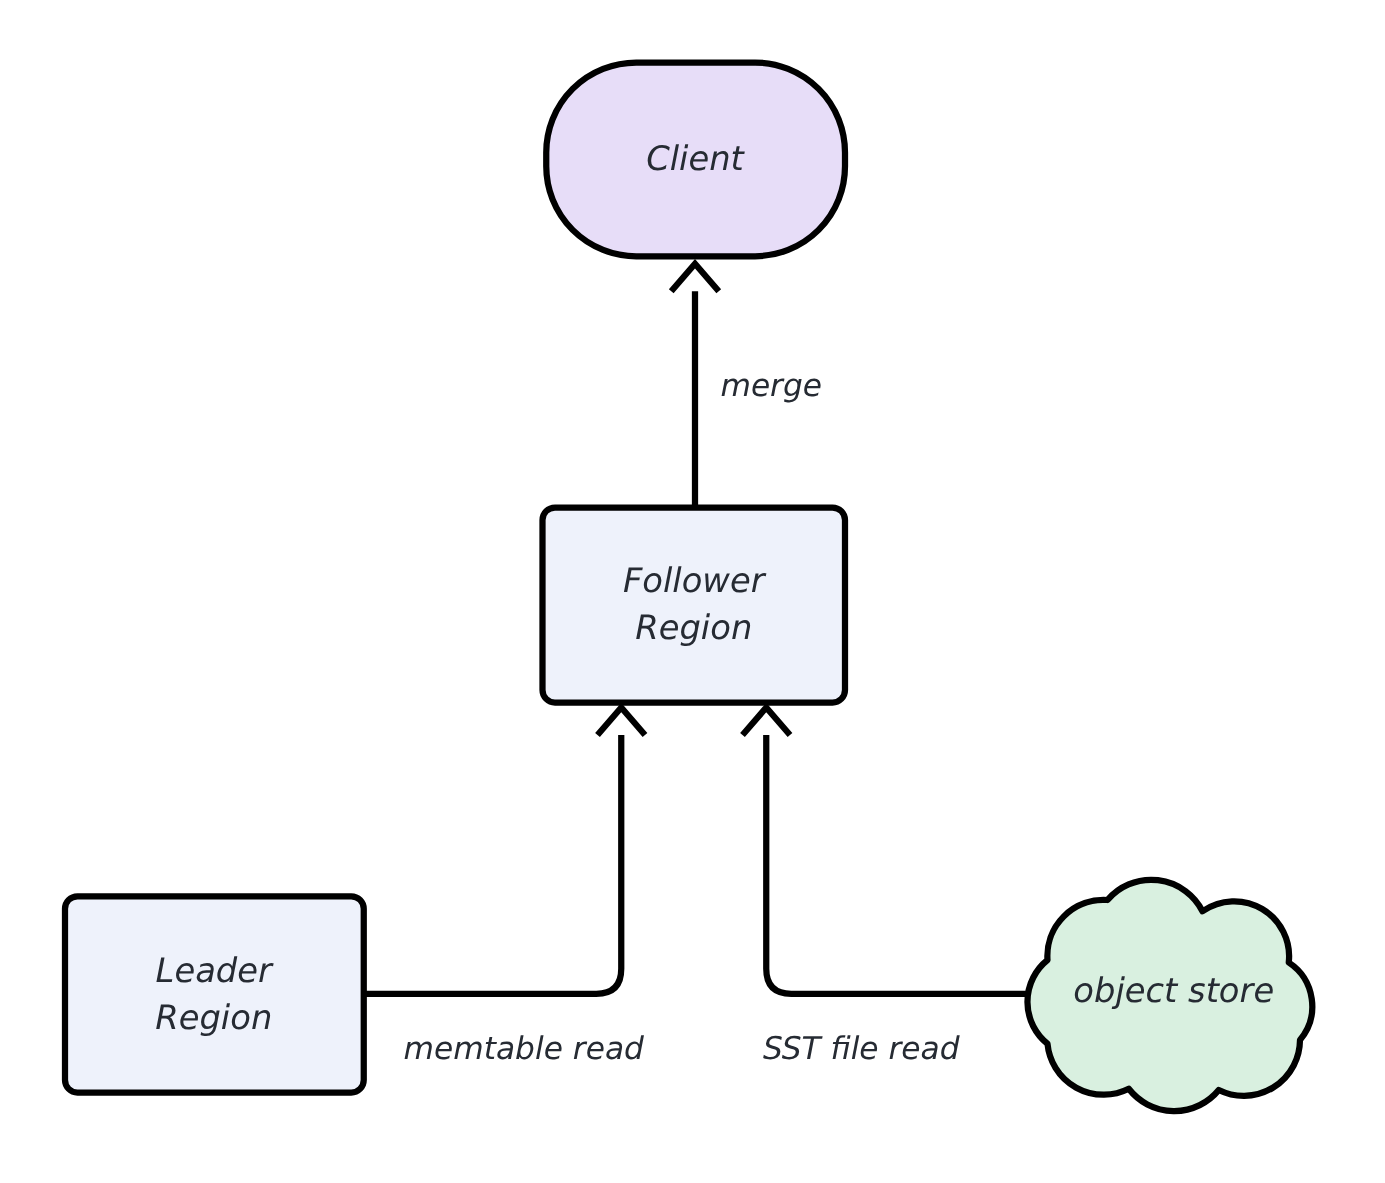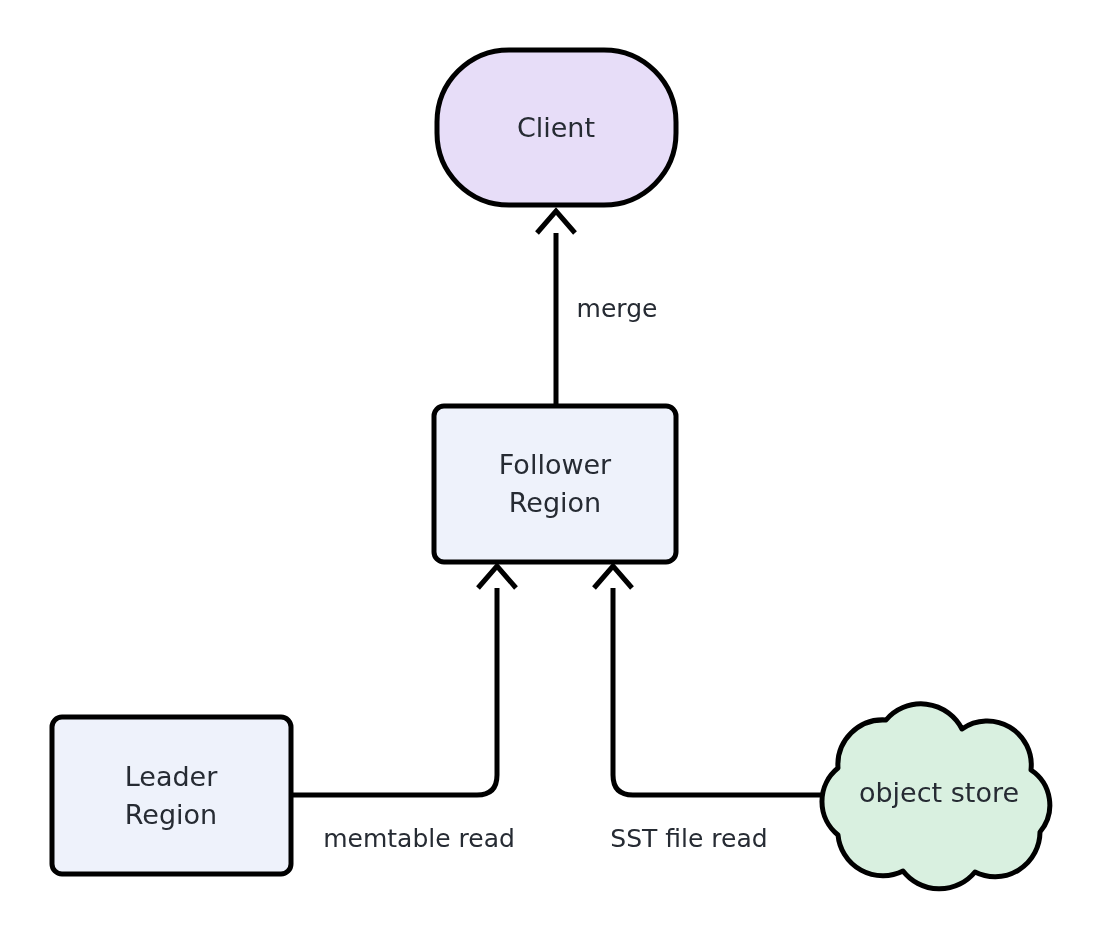--- a/index.html
+++ b/index.html
@@ -12,20 +12,21 @@
     width: 1108px;
     height: 946px;
     font-family: "DejaVu Sans", sans-serif;
     overflow: hidden;
   }
   #diagram-root {
     position: relative;
     width: 1108px;
     height: 946px;
     background: #ffffff;
+    font-style: italic;
   }
   svg.canvas {
     position: absolute;
     left: 0;
     top: 0;
     width: 1108px;
     height: 946px;
   }
   .node-label {
     font-family: "DejaVu Sans", sans-serif;

